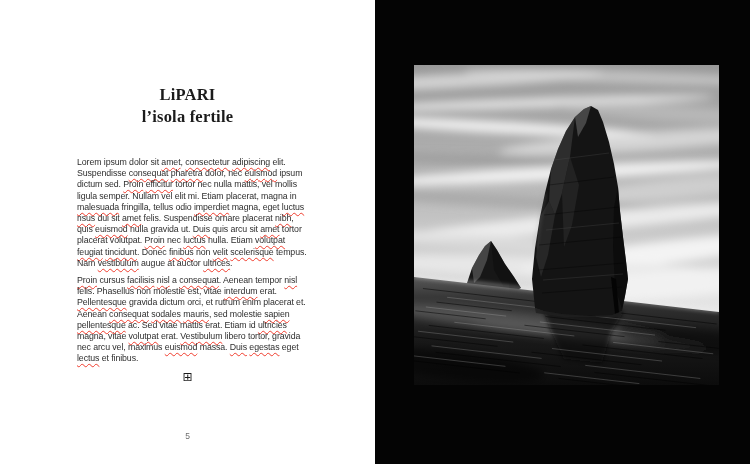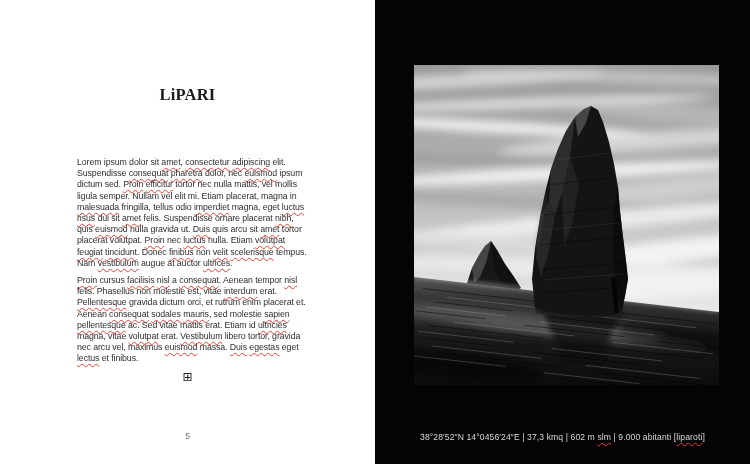--- a/index.html
+++ b/index.html
@@ -64,20 +64,21 @@
     white-space:nowrap;
   }
 </style>
 </head>
 <body>
 
 <div class="spread">
 
   <div class="page page-left">
     <h1 class="title"><span>LiPARI</span><br>
+      <span>l’isola fertile</span>
     </h1>
 
     <div class="body-col">
         <p>Lorem ipsum dolor sit <span class="sp">amet</span>, <span class="sp">consectetur</span> <span class="sp">adipiscing</span> elit. Suspendisse <span class="sp">consequat</span> <span class="sp">pharetra</span> dolor, nec <span class="sp">euismod</span> ipsum dictum sed. <span class="sp">Proin</span> <span class="sp">efficitur</span> tortor nec nulla mattis, vel mollis ligula semper. Nullam vel elit mi. Etiam placerat, magna in <span class="sp">malesuada</span> fringilla, tellus odio <span class="sp">imperdiet</span> magna, eget <span class="sp">luctus</span> <span class="sp">risus</span> dui sit <span class="sp">amet</span> felis. Suspendisse ornare placerat <span class="sp">nibh</span>, quis <span class="sp">euismod</span> nulla gravida ut. <span class="sp">Duis</span> quis arcu sit <span class="sp">amet</span> tortor placerat volutpat. <span class="sp">Proin</span> nec <span class="sp">luctus</span> nulla. Etiam <span class="sp">volutpat</span> <span class="sp">feugiat</span> <span class="sp">tincidunt</span>. Donec <span class="sp">finibus</span> non <span class="sp">velit</span> <span class="sp">scelerisque</span> tempus. Nam <span class="sp">vestibulum</span> augue at auctor <span class="sp">ultrices</span>.</p>
         <p><span class="sp">Proin</span> cursus <span class="sp">facilisis</span> <span class="sp">nisl</span> a <span class="sp">consequat</span>. Aenean tempor <span class="sp">nisl</span> felis. Phasellus non molestie est, vitae <span class="sp">interdum</span> erat. <span class="sp">Pellentesque</span> gravida dictum orci, et rutrum enim placerat et. Aenean <span class="sp">consequat</span> <span class="sp">sodales</span> <span class="sp">mauris</span>, sed molestie <span class="sp">sapien</span> <span class="sp">pellentesque</span> ac. Sed vitae mattis erat. Etiam id <span class="sp">ultricies</span> magna, vitae <span class="sp">volutpat</span> erat. <span class="sp">Vestibulum</span> libero tortor, gravida nec arcu vel, maximus <span class="sp">euismod</span> massa. <span class="sp">Duis</span> <span class="sp">egestas</span> eget <span class="sp">lectus</span> et finibus.</p>
       </div>
 
     <div class="overflow-marker">⊞</div>
 
     <div class="folio">5</div>
@@ -181,15 +182,14 @@
         <g stroke="#555555" stroke-width=".7" opacity=".4">
           <path d="M140,95 L195,88"></path>
             <path d="M132,165 L205,158"></path>
             <path d="M129,215 L209,209"></path>
         </g>
         <path d="M197,212 L201,249 L205,248 L202,214 Z" fill="#040404"></path>
         <path d="M121,243 L130,246 L148,249 L176,251 L198,250 L208,246 L206,252 L150,252 L122,248 Z" fill="#1f1f1f" opacity=".8"></path>
       </svg>
     </div>
 
-    <div class="caption">38°28′52″N 14°0456′24″E | 37,3 kmq | 602 m <span class="sp">slm</span> | 9.000 abitanti [<span class="sp">liparoti</span>]</div>
   </div>
 </div>
 
 </body></html>

